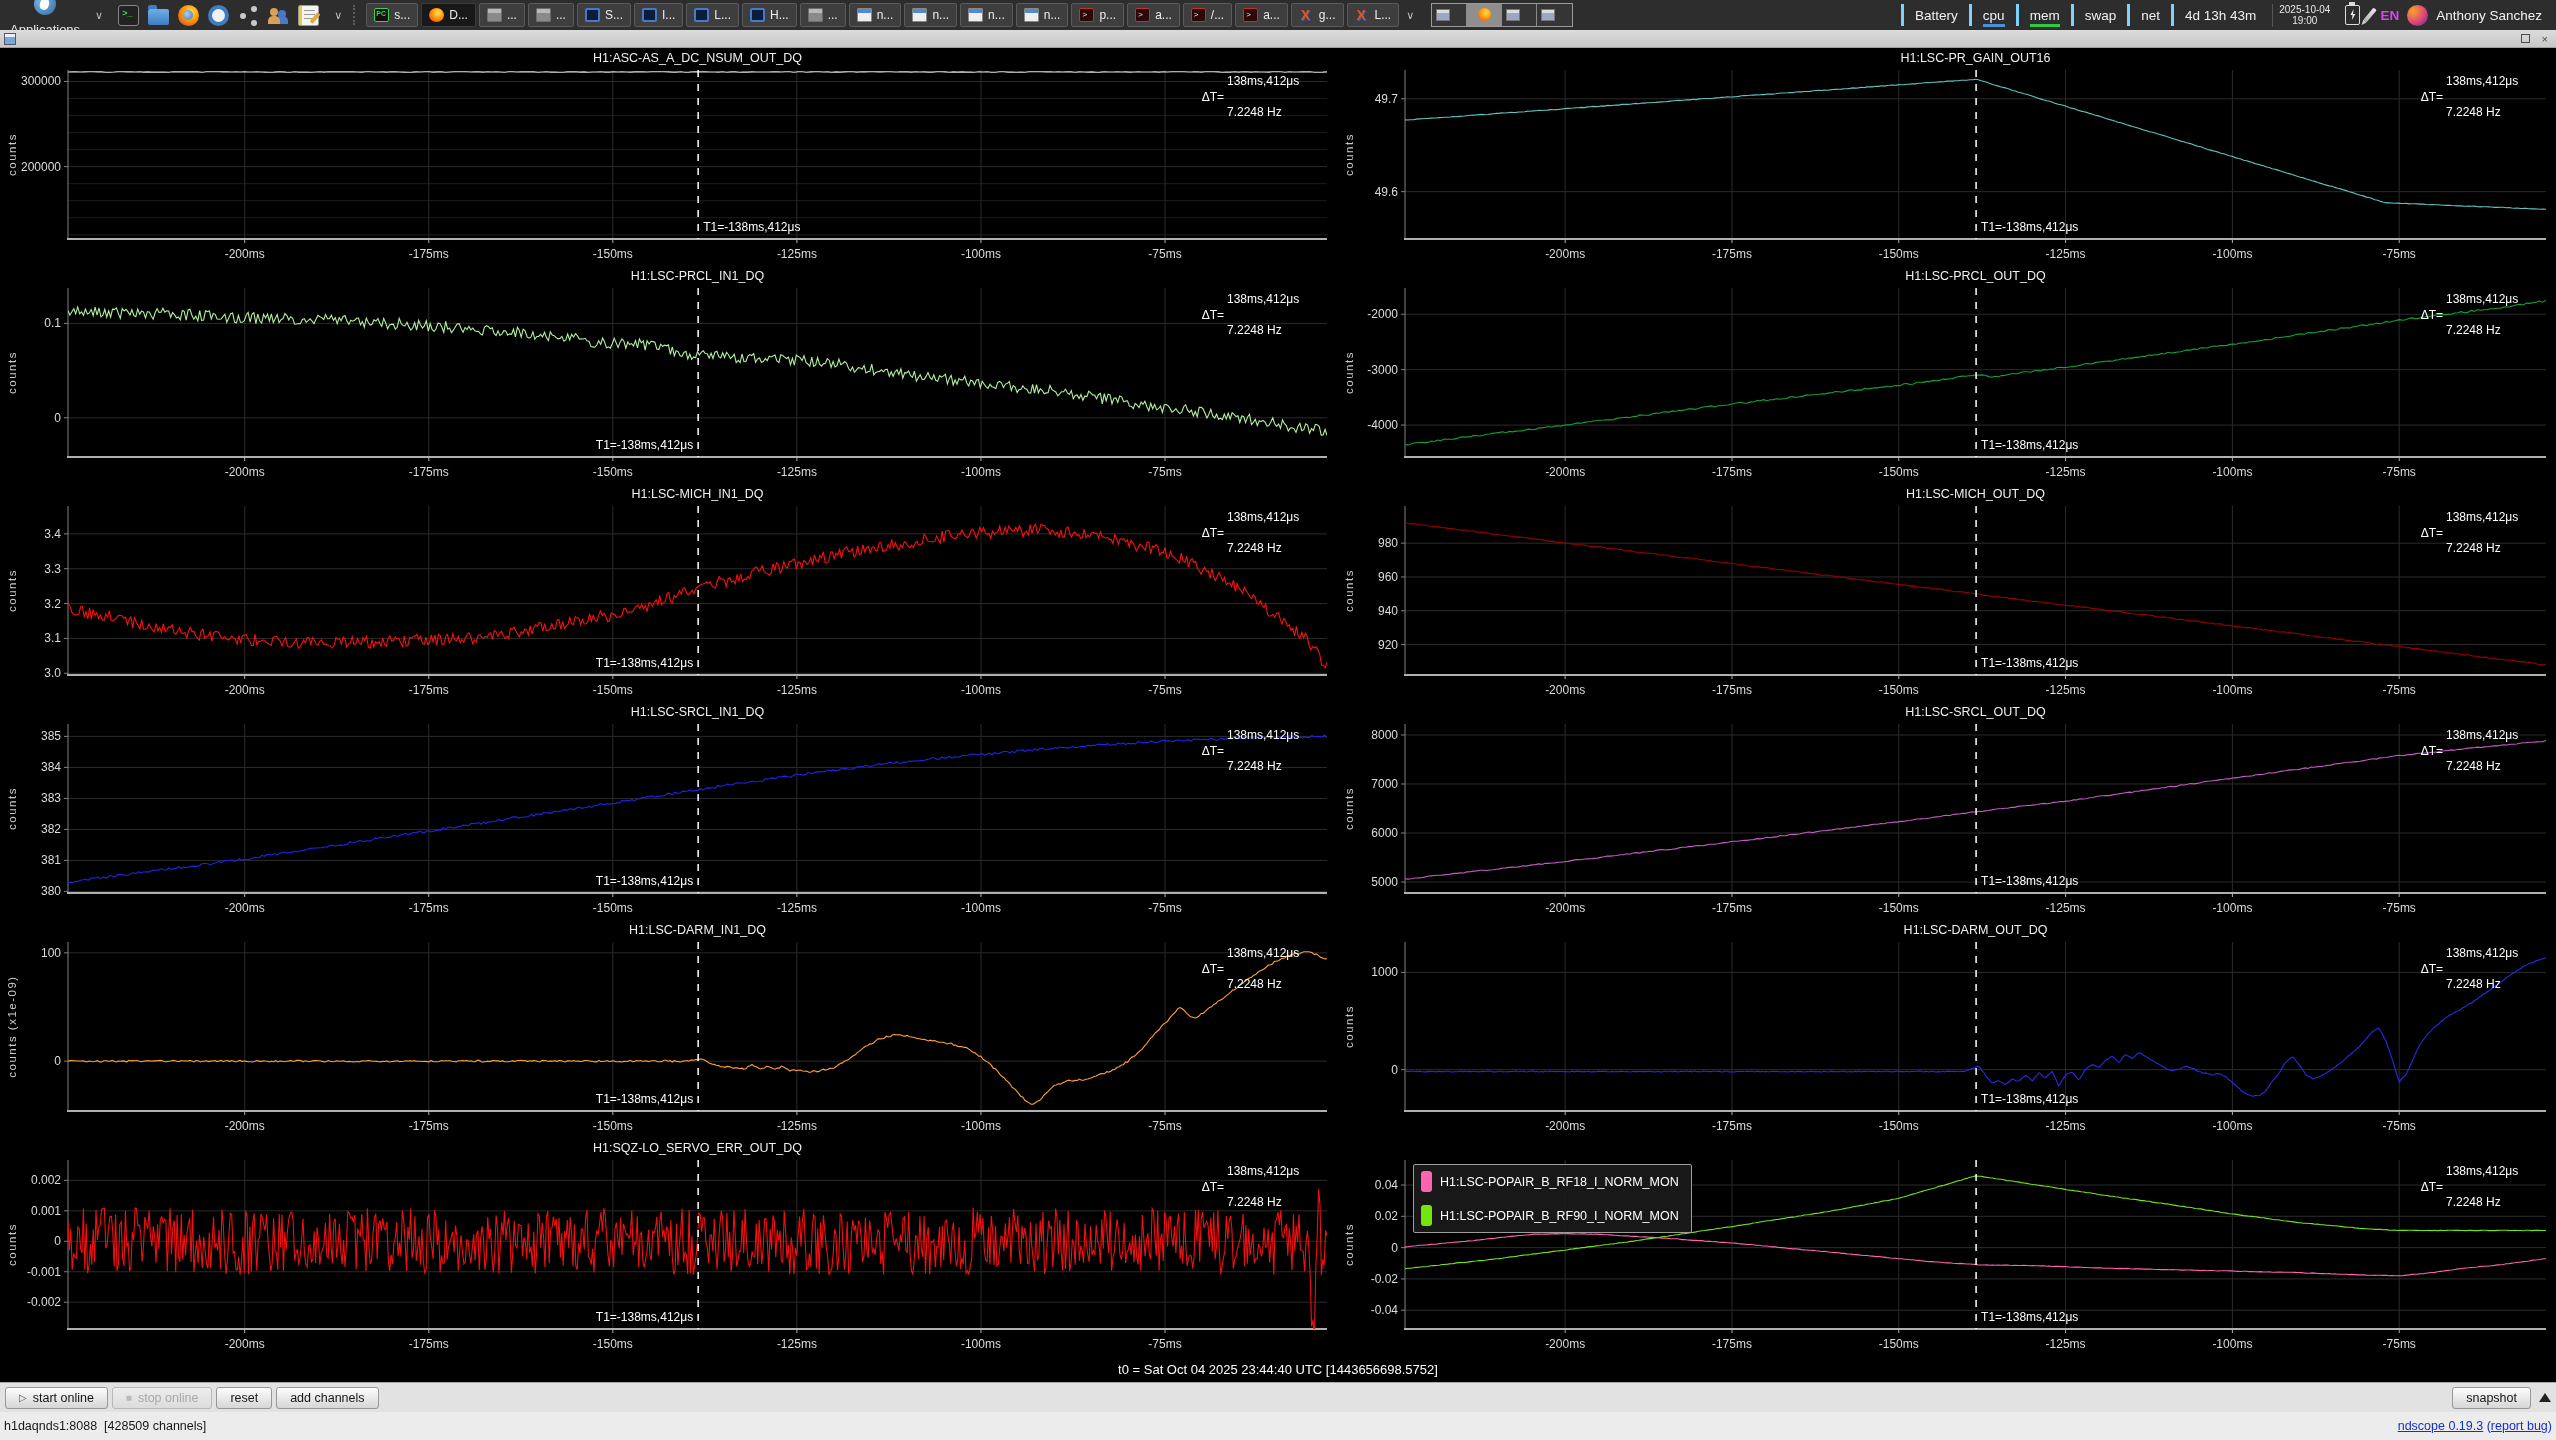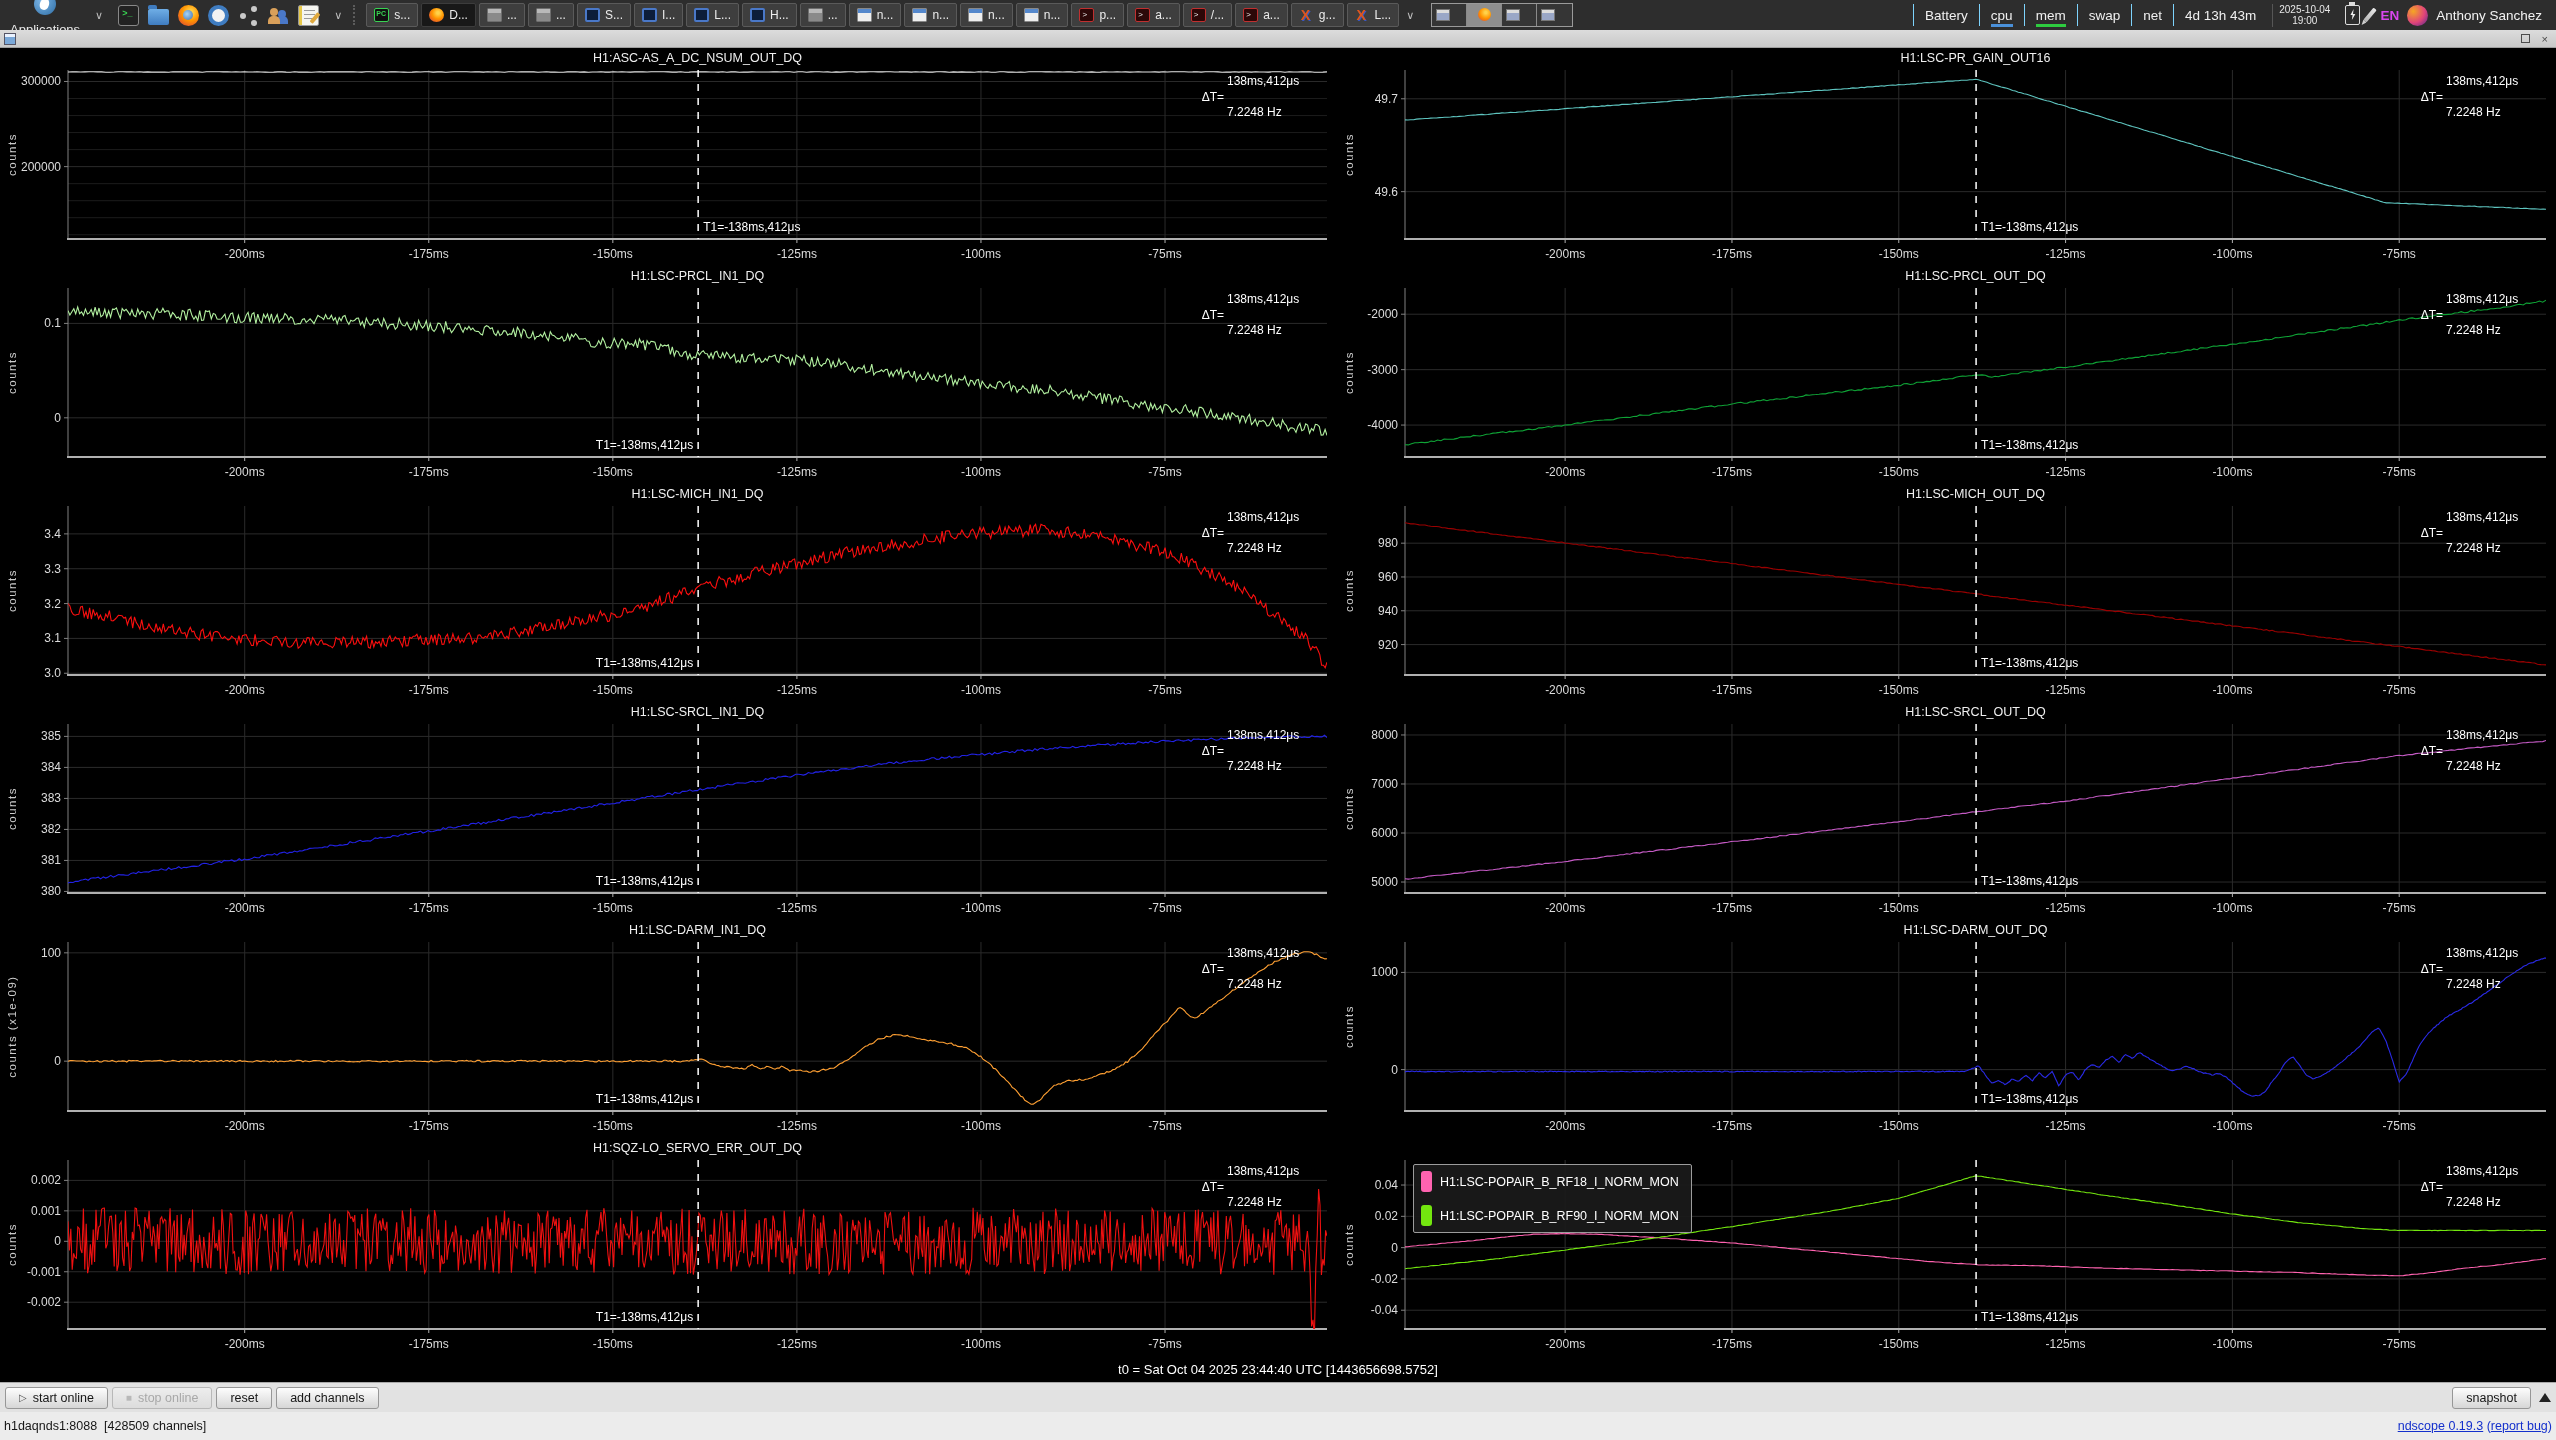--- a/index.html
+++ b/index.html
@@ -49,21 +49,21 @@
 
   .pager{display:flex;border:1px solid #9a9a9a;margin-left:10px;}
   .pager-cell{width:35px;height:22px;background:#353535;border-right:1px solid #8a8a8a;position:relative;}
   .pager-cell:last-child{border-right:none;}
   .pager-cell.active{background:#8f8f8f;}
   .pg-window::before{content:"";position:absolute;left:4px;top:5px;width:12px;height:10px;background:linear-gradient(#ddd 3px,#9aa7c7 3px);border:1px solid #777;}
   .pg-firefox::before{content:"";position:absolute;left:11px;top:4px;width:13px;height:13px;border-radius:50%;background:radial-gradient(circle at 60% 35%,#ffd24a 10%,#ff9500 50%,#e3582b 85%);}
 
   .tb-spacer{flex:1;}
   .status-items{display:flex;align-items:center;height:100%;}
-  .status-item{padding:0 11px;font-size:13.5px;color:#f0f0f0;border-left:1px solid #7dd3fc;height:22px;
+  .status-item{padding:0 11px;font-size:13.5px;color:#f0f0f0;border-left:3px solid #7dd3fc;height:22px;
     display:flex;align-items:center;position:relative;}
   .status-item .accent{position:absolute;left:11px;right:11px;bottom:-1px;height:3px;}
   .clock{display:flex;flex-direction:column;align-items:center;font-size:10px;line-height:1.15;padding:0 6px;border-left:1px solid #565656;}
   .tray{display:flex;align-items:center;gap:8px;padding:0 4px;}
   .batt{width:15px;height:20px;border:1.5px solid #dcdcdc;border-radius:2px;position:relative;}
   .batt::before{content:"";position:absolute;top:-4px;left:3px;width:6px;height:3px;background:#dcdcdc;}
   .batt::after{content:"";position:absolute;left:3px;top:3px;width:7px;height:11px;background:#f2f2f2;
     clip-path:polygon(60% 0,15% 55%,45% 55%,35% 100%,85% 45%,52% 45%);}
   .stylus{width:4px;height:16px;background:linear-gradient(#e8e8e8,#b5b5b5);transform:rotate(40deg);border-radius:1px;position:relative;}
   .stylus::after{content:"";position:absolute;bottom:-5px;left:0;border-left:2px solid transparent;border-right:2px solid transparent;border-top:5px solid #cfcfcf;}

